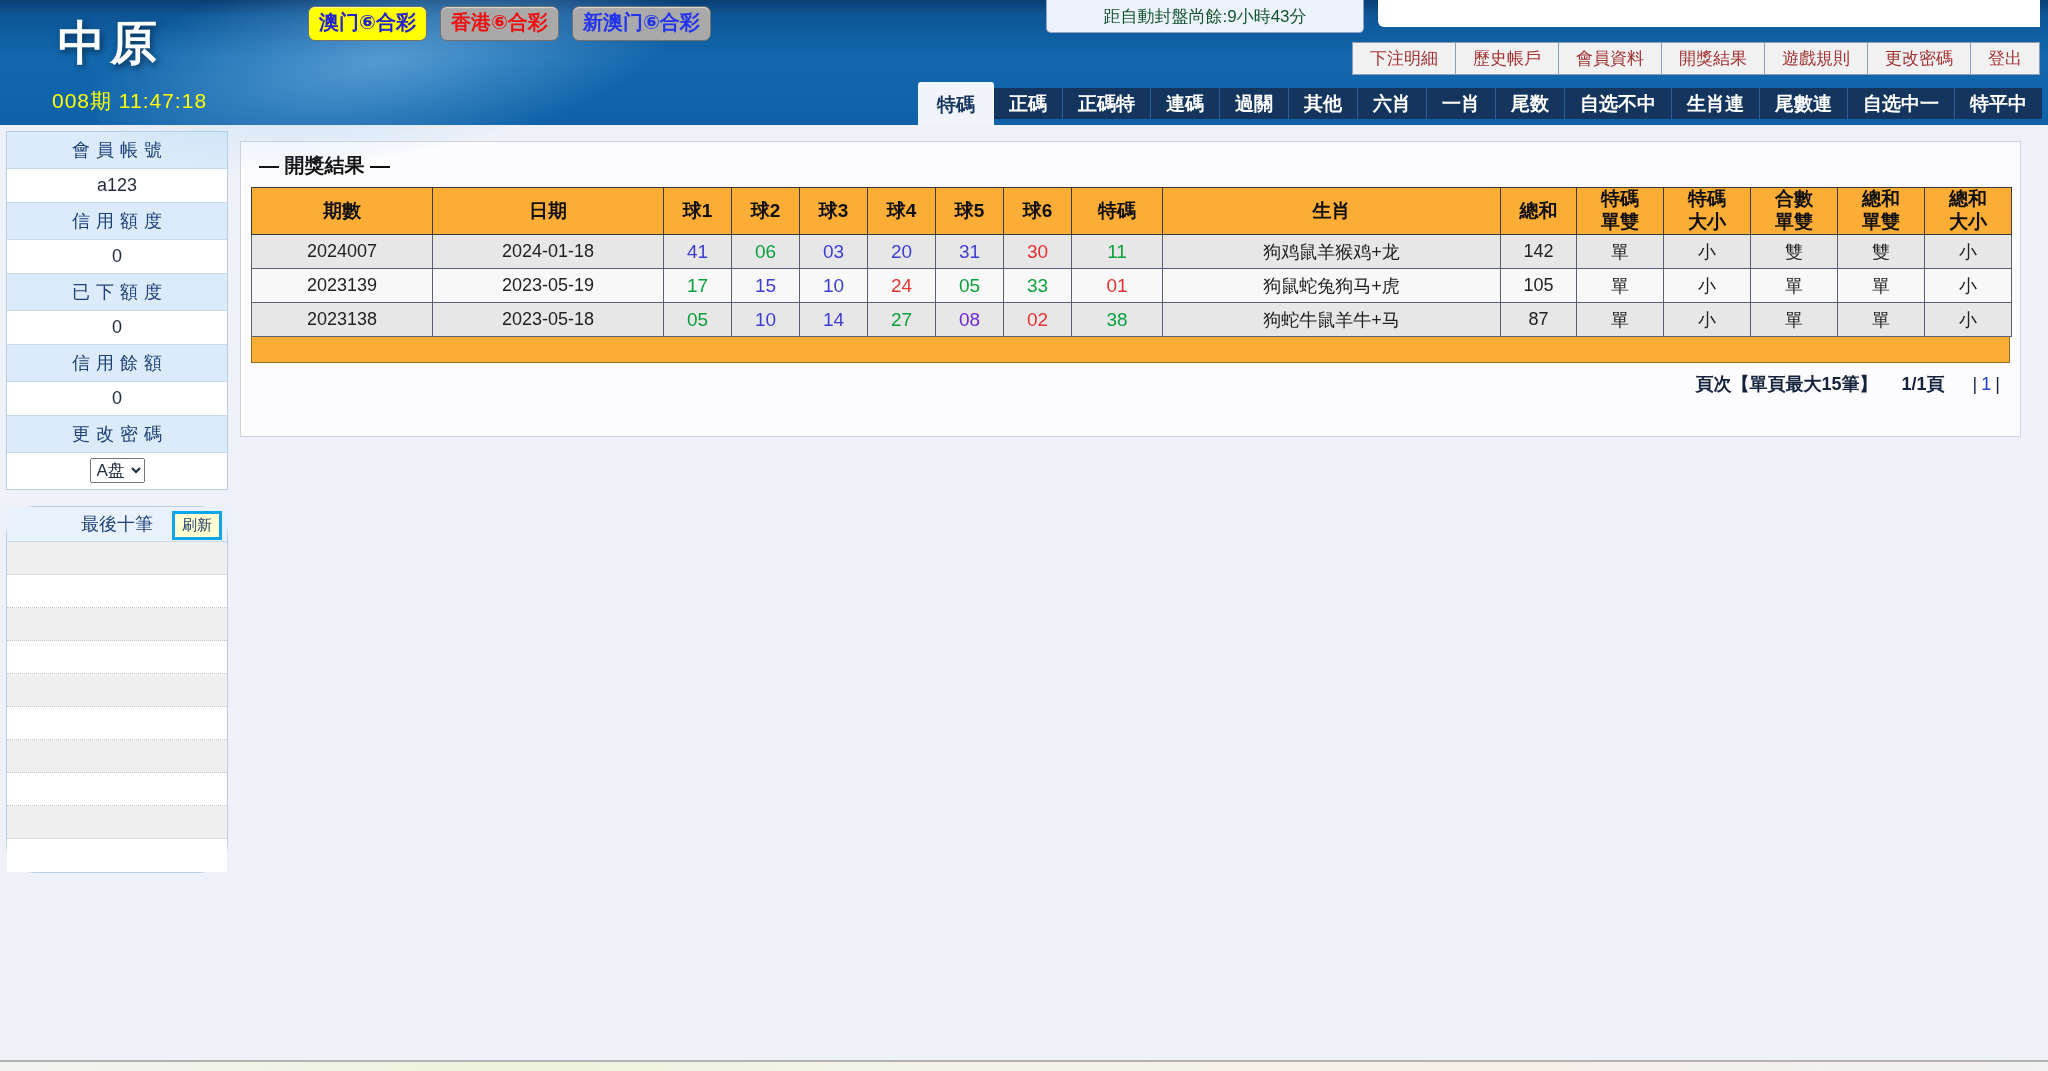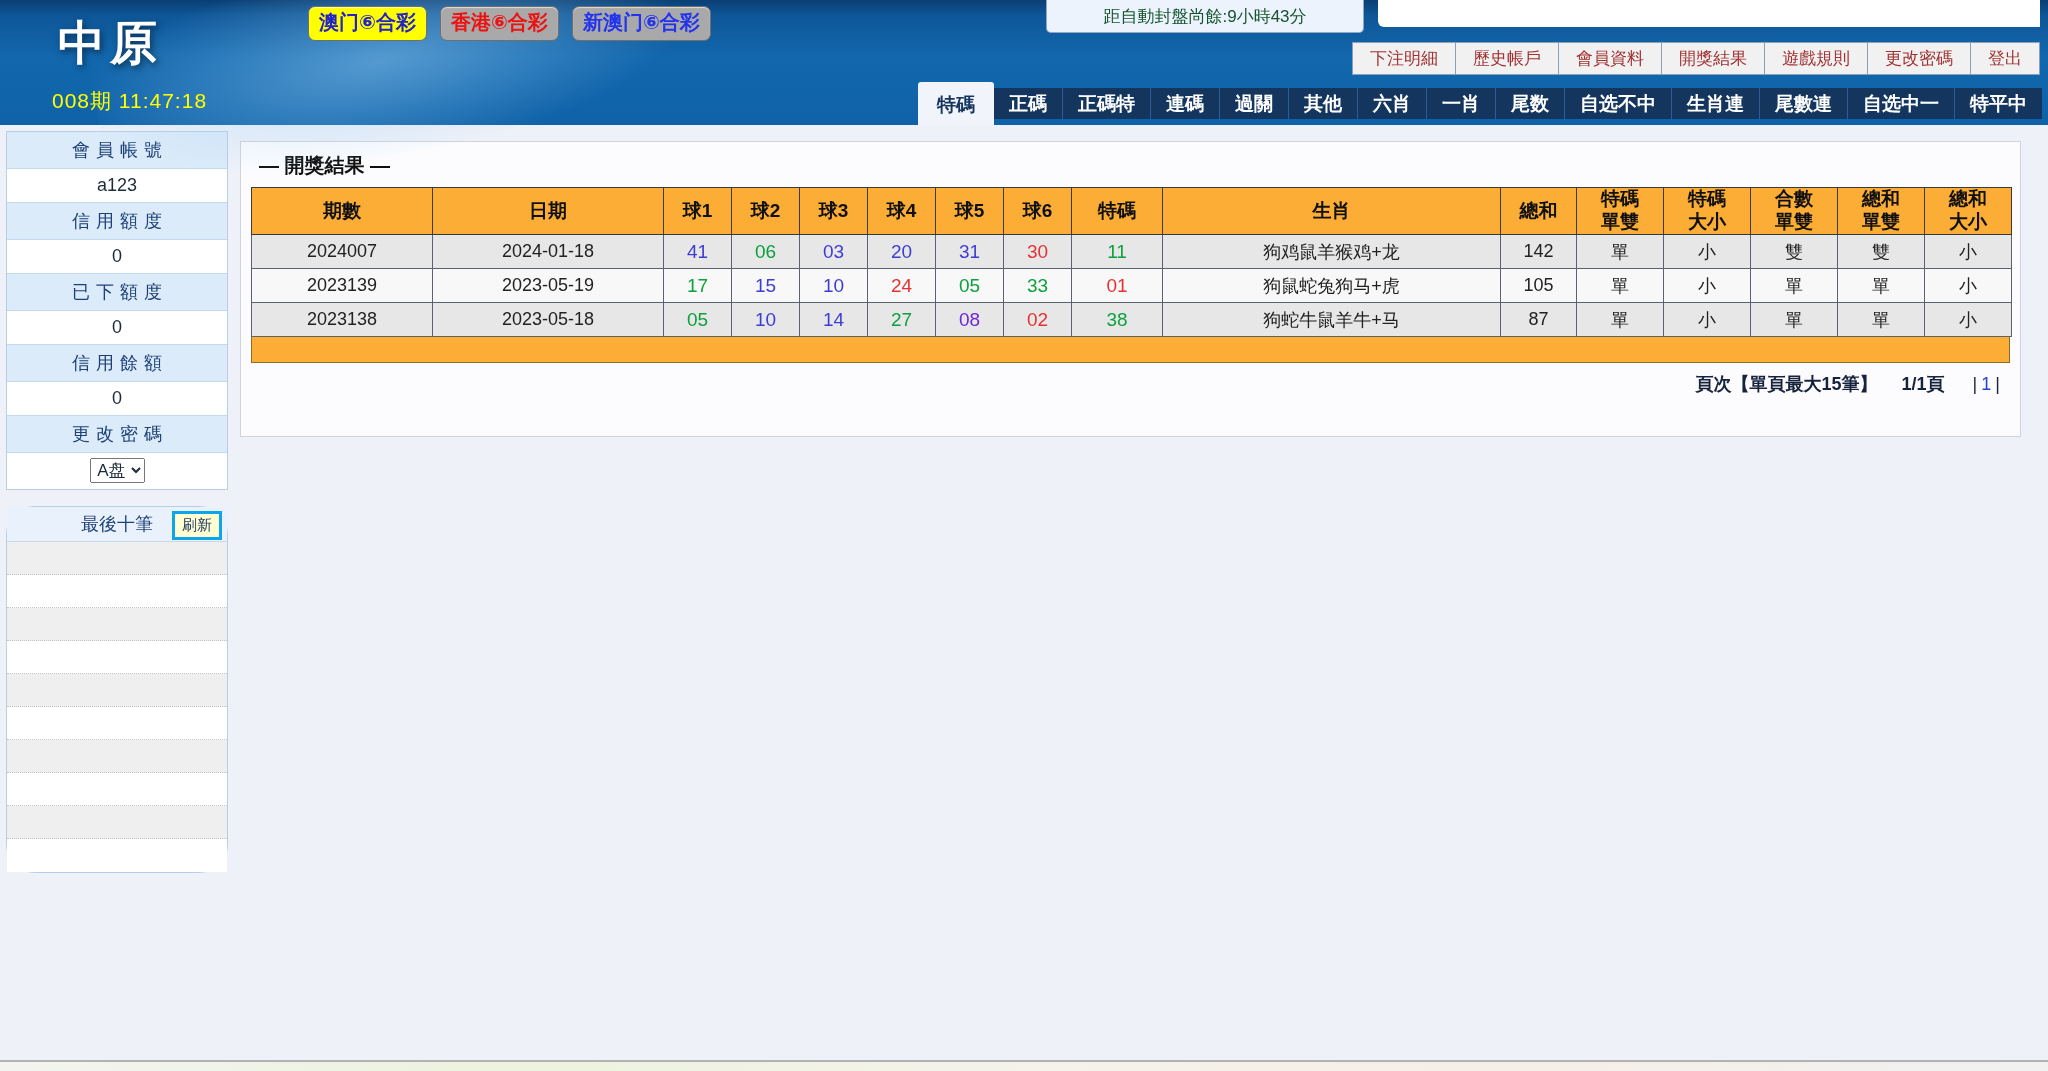--- a/index.html
+++ b/index.html
@@ -76,21 +76,21 @@
   .side-row-label {
     background: #dcebf9; color: #1c4078; font-size: 18px; letter-spacing: 6px;
     text-align: center; padding: 6px 0 6px 6px; border-bottom: 1px solid #c6d9ec;
   }
   .side-row-value {
     background: #ffffff; color: #1d2b3c; font-size: 18px;
     text-align: center; padding: 6px 0; border-bottom: 1px solid #c6d9ec;
   }
   .side-box > :last-child { border-bottom: none; }
   .select-row { padding: 5px 0 6px; }
-  .plate-select { font-size: 17px; padding: 1px 2px; color: #1d2b3c; text-align: right; }
+  .plate-select { font-size: 17px; padding: 1px 2px; color: #1d2b3c; }
   .last-ten-box { margin-top: 16px; border-radius: 29px; }
   .lastten-header {
     position: relative; background: #e9f2fc; text-align: center;
     padding: 5px 0; font-size: 18px; color: #1c4078; border-bottom: 1px solid #c6d9ec;
   }
   .refresh-btn {
     position: absolute; right: 5px; top: 4px;
     background: #ffffd2; border: 3px solid #0ea5e9; font-size: 15px;
     color: #1c3a66; padding: 2px 7px; cursor: pointer;
     font-family: inherit;

